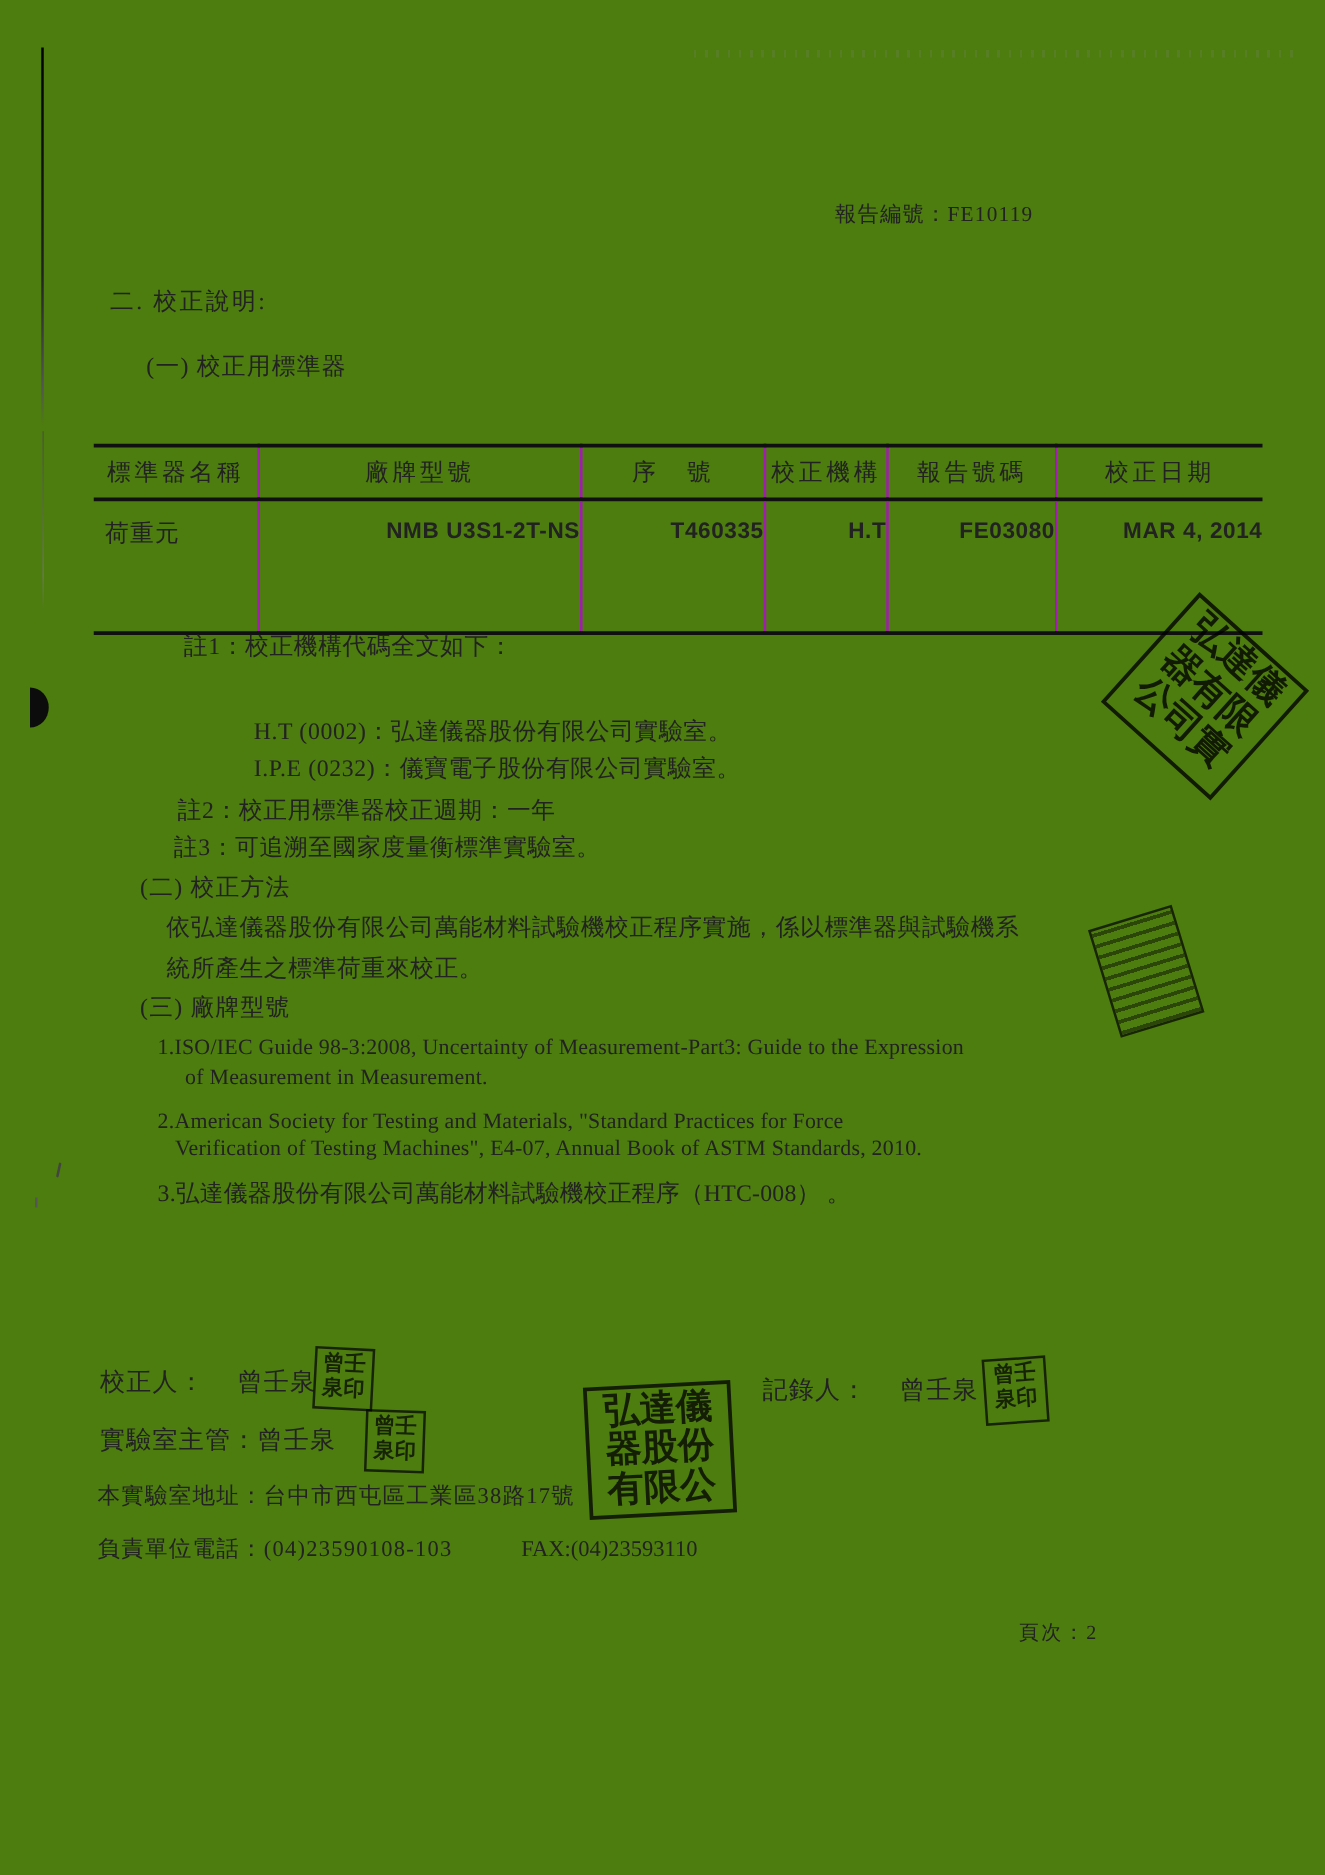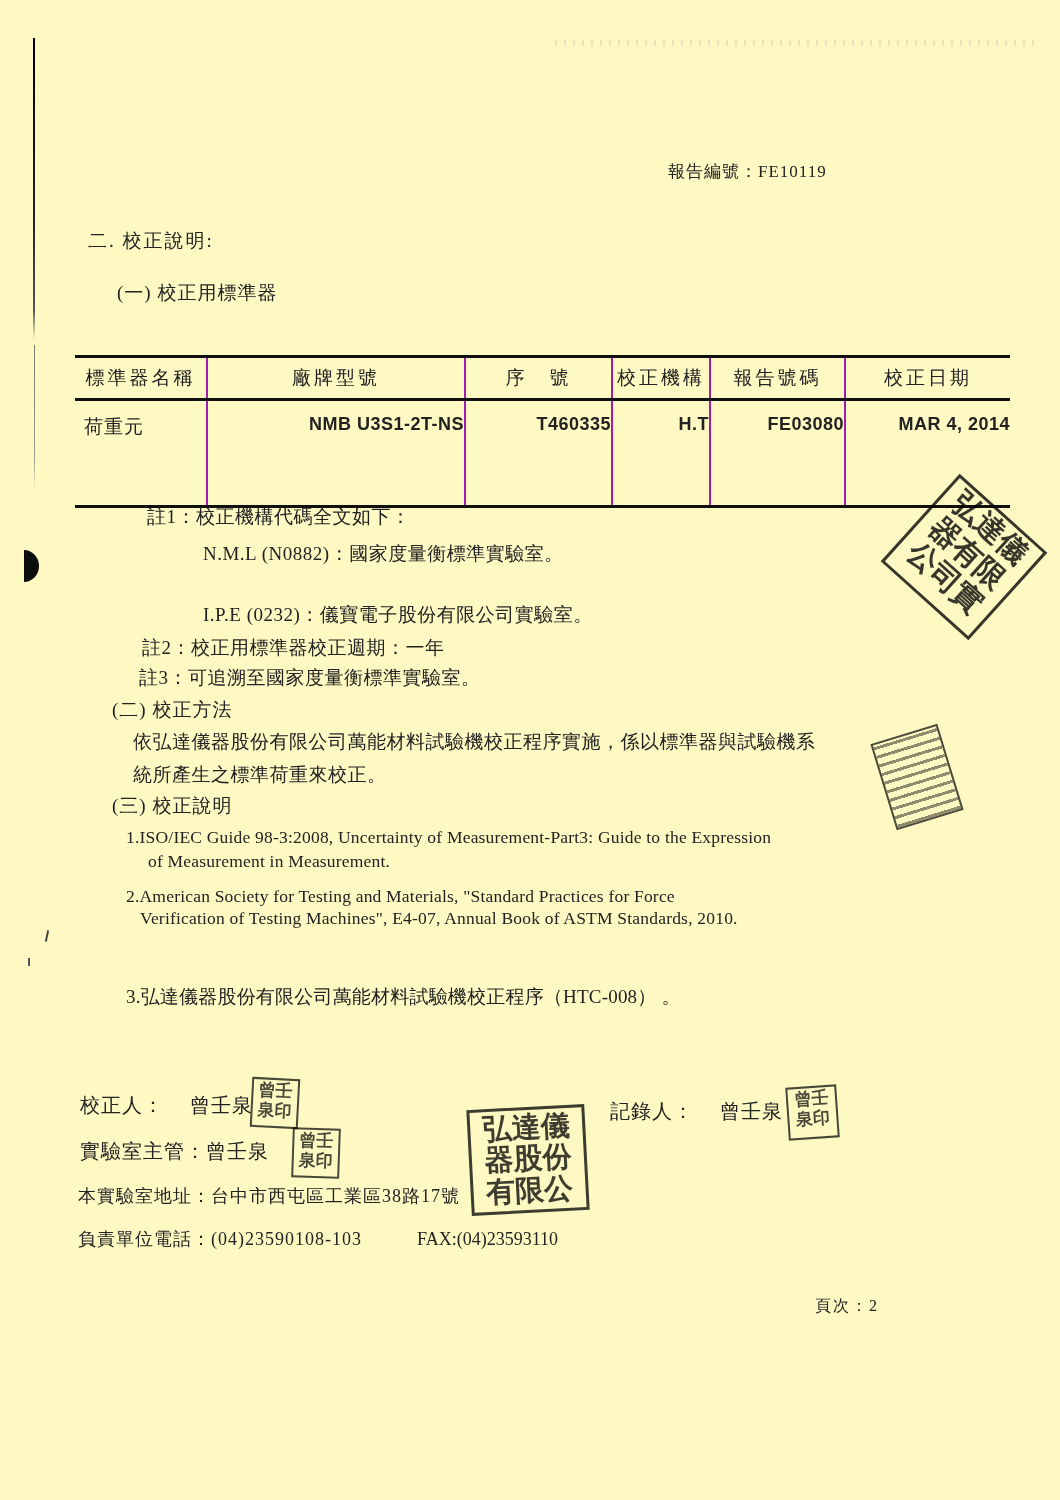--- a/index.html
+++ b/index.html
@@ -1,18 +1,18 @@
 <!DOCTYPE html>
 <html><head>
 <meta charset="utf-8">
 <style>
   html,body{margin:0;padding:0;background:#e8e8e8;}
   .page{
     position:relative;width:1060px;height:1500px;margin:0 auto;
-    background:#fef9c3;overflow:hidden;
+    background:#4d7c0f;overflow:hidden;
     font-family:"Liberation Serif","DejaVu Serif",serif;
     color:#222;
   }
   .abs{position:absolute;white-space:nowrap;}
   .cjk{font-family:"Liberation Serif","DejaVu Serif",serif;}
 
   
   .scanline{position:absolute;left:33px;top:38px;width:2px;height:302px;
     background:linear-gradient(#000 0%,#222 60%,#555 90%,transparent);}
   .scanline2{position:absolute;left:34px;top:345px;width:1px;height:145px;
@@ -52,21 +52,21 @@
   .n1c{left:203px;top:602px;}
   .n2{left:142px;top:635px;}
   .n3{left:139px;top:665px;}
   .m1{left:133px;top:729px;}
   .m2{left:133px;top:762px;}
   .ref{font-size:17.5px;letter-spacing:.2px;}
   .r1a{left:126px;top:827px;}
   .r1b{left:148px;top:851px;}
   .r2a{left:126px;top:886px;}
   .r2b{left:140px;top:908px;}
-  .r3{left:126px;top:984px;font-size:19px;}
+  .r3{left:126px;top:942px;font-size:19px;}
 
   
   .sig{font-size:20px;letter-spacing:1px;}
   .sig .name{margin-left:26px;}
   .s-cal{left:80px;top:1092px;}
   .s-rec{left:610px;top:1098px;text-align:center;}
   .s-sup{left:80px;top:1138px;}
   .f-addr{left:78px;top:1184px;font-size:18px;letter-spacing:1px;}
   .f-tel{left:78px;top:1227px;font-size:18px;letter-spacing:1px;}
   .f-fax{margin-left:55px;letter-spacing:0;}
@@ -134,30 +134,30 @@
         <td class="v">NMB U3S1-2T-NS</td>
         <td class="v">T460335</td>
         <td class="v">H.T</td>
         <td class="v">FE03080</td>
         <td class="v">MAR 4, 2014</td>
       </tr>
     </tbody>
   </table>
 
   <div class="abs txt n1 cjk">註1：校正機構代碼全文如下：</div>
-  <div class="abs txt n1a cjk">N.M.L (N0882)：國家度量衡標準實驗室。</div>
+  <div class="abs txt n1b cjk">H.T (0002)：弘達儀器股份有限公司實驗室。</div>
   <div class="abs txt n1c cjk">I.P.E (0232)：儀寶電子股份有限公司實驗室。</div>
   <div class="abs txt n2 cjk">註2：校正用標準器校正週期：一年</div>
   <div class="abs txt n3 cjk">註3：可追溯至國家度量衡標準實驗室。</div>
 
   <div class="abs h-sub2 cjk">(二) 校正方法</div>
   <div class="abs txt m2 cjk">統所產生之標準荷重來校正。</div>
   <div class="abs txt m1 cjk">依弘達儀器股份有限公司萬能材料試驗機校正程序實施，係以標準器與試驗機系</div>
 
-  <div class="abs h-sub3 cjk">(三) 校正說明</div>
+  <div class="abs h-sub3 cjk">(三) 廠牌型號</div>
   <div class="abs ref r1a">1.ISO/IEC Guide 98-3:2008, Uncertainty of Measurement-Part3: Guide to the Expression</div>
   <div class="abs ref r1b">of Measurement in Measurement.</div>
   <div class="abs ref r2a">2.American Society for Testing and Materials, "Standard Practices for Force</div>
   <div class="abs ref r2b">Verification of Testing Machines", E4-07, Annual Book of ASTM Standards, 2010.</div>
   <div class="abs ref r3 cjk">3.弘達儀器股份有限公司萬能材料試驗機校正程序（HTC-008） 。</div>
 
   <div class="abs sig s-cal cjk">
     <span>校正人：</span><span class="name">曾壬泉</span>
   </div>
   <div class="abs sig s-rec cjk">

